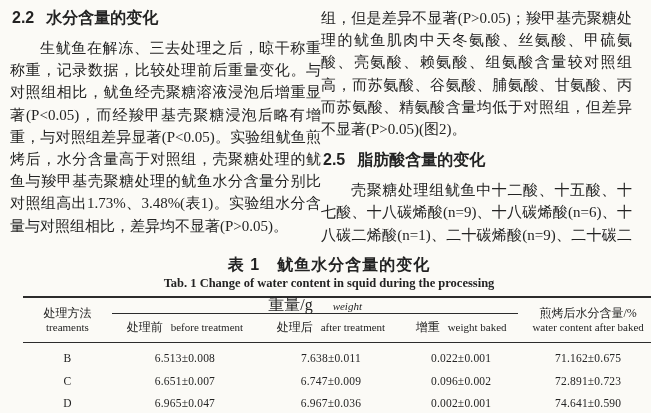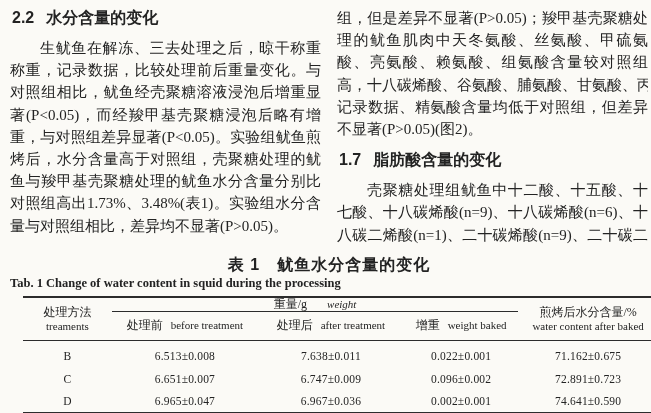--- a/index.html
+++ b/index.html
@@ -2,21 +2,21 @@
 <html><head>
 <meta charset="utf-8">
 <style>
   html,body{margin:0;padding:0;}
   body{
     width:651px;height:413px;overflow:hidden;
     background:#fbfaf6;color:#232323;
     font-family:"Liberation Serif","DejaVu Serif",serif;
   }
   .page{padding:7px 3px 0 10px;}
-  .columns{display:flex;gap:16px;}
+  .columns{display:flex;}
   .col{width:311px;}
   .sec-heading{
     font-family:"Liberation Sans","DejaVu Sans",sans-serif;
     font-weight:bold;font-size:16px;line-height:20px;
     margin:1px 0 9px 2px;white-space:nowrap;
   }
   .sec-heading .sec-num{margin-right:12px;}
   .para .line{
     font-size:15px;line-height:22.2px;
     text-align:justify;text-align-last:justify;
@@ -26,40 +26,40 @@
   .para.continues .line:last-child{text-align-last:justify;}
   .para.indent-first .line:first-child{text-indent:2em;}
   .col-right .sec-heading{margin:10px 0 9px 2px;}
   
   .table-block{margin-top:11px;}
   .tbl-title-zh{
     text-align:center;font-family:"Liberation Sans","DejaVu Sans",sans-serif;
     font-weight:bold;font-size:16px;line-height:16px;letter-spacing:1px;
   }
   .tbl-title-en{
-    font-weight:bold;font-size:12.5px;line-height:16px;
+    text-align:center;font-weight:bold;font-size:12.5px;line-height:16px;
     margin-top:2px;
   }
   table.data{
     border-collapse:collapse;table-layout:fixed;
     width:635px;margin:5px 0 0 13px;
     border-top:2px solid #2c2c2c;border-bottom:2.5px solid #2c2c2c;
   }
   table.data th,table.data td{
     font-weight:normal;text-align:center;vertical-align:middle;
     font-size:11.5px;padding:0;
   }
   .c1{width:14%;} .c2{width:23%;} .c3{width:23%;} .c4{width:18%;} .c5{width:22%;}
   th.two-line{line-height:14px;padding:5px 0 4px;}
   th.two-line .zh{font-size:12px;}
   th.two-line .en{font-size:11px;}
   th.group{
     border-bottom:1px solid #2c2c2c;padding:4px 6px 3px;line-height:13px;
   }
-  th.group .zh{font-size:12px;margin-right:20px;}
+  th.group .zh{font-size:16px;margin-right:20px;}
   th.group .en{font-size:11px;font-style:italic;}
   tr.subhead th{padding:5px 0 6px;border-bottom:1.5px solid #2c2c2c;font-size:11px;}
   tr.subhead th .zh{font-size:12px;margin-right:8px;}
   th.side{border-bottom:1.5px solid #2c2c2c;}
   tbody td{height:22.5px;font-size:11.5px;letter-spacing:0.2px;}
   tbody tr:first-child td{padding-top:4px;}
 </style>
 </head>
 <body>
 
@@ -84,26 +84,26 @@
           <div class="line">量与对照组相比，差异均不显著(P&gt;0.05)。</div>
         </div>
     </div>
 
     <div class="col col-right">
       <div class="para">
 
       <div class="line">组，但是差异不显著(P&gt;0.05)；羧甲基壳聚糖处</div>
           <div class="line">理的鱿鱼肌肉中天冬氨酸、丝氨酸、甲硫氨</div>
           <div class="line">酸、亮氨酸、赖氨酸、组氨酸含量较对照组</div>
-          <div class="line">高，十八碳烯酸、谷氨酸、脯氨酸、甘氨酸、丙</div>
-          <div class="line">记录数据、精氨酸含量均低于对照组，但差异</div>
+          <div class="line">高，而苏氨酸、谷氨酸、脯氨酸、甘氨酸、丙</div>
+          <div class="line">而苏氨酸、精氨酸含量均低于对照组，但差异</div>
           <div class="line">不显著(P&gt;0.05)(图2)。</div>
         </div>
       <div class="sec-heading">
-        <span class="sec-num">1.7</span><span>脂肪酸含量的变化</span>
+        <span class="sec-num">2.5</span><span>脂肪酸含量的变化</span>
       </div>
       <div class="para indent-first continues">
 
       <div class="line">壳聚糖处理组鱿鱼中十二酸、十五酸、十</div>
           <div class="line">七酸、十八碳烯酸(n=9)、十八碳烯酸(n=6)、十</div>
           <div class="line">八碳二烯酸(n=1)、二十碳烯酸(n=9)、二十碳二</div>
         </div>
     </div>
 
   </div>

